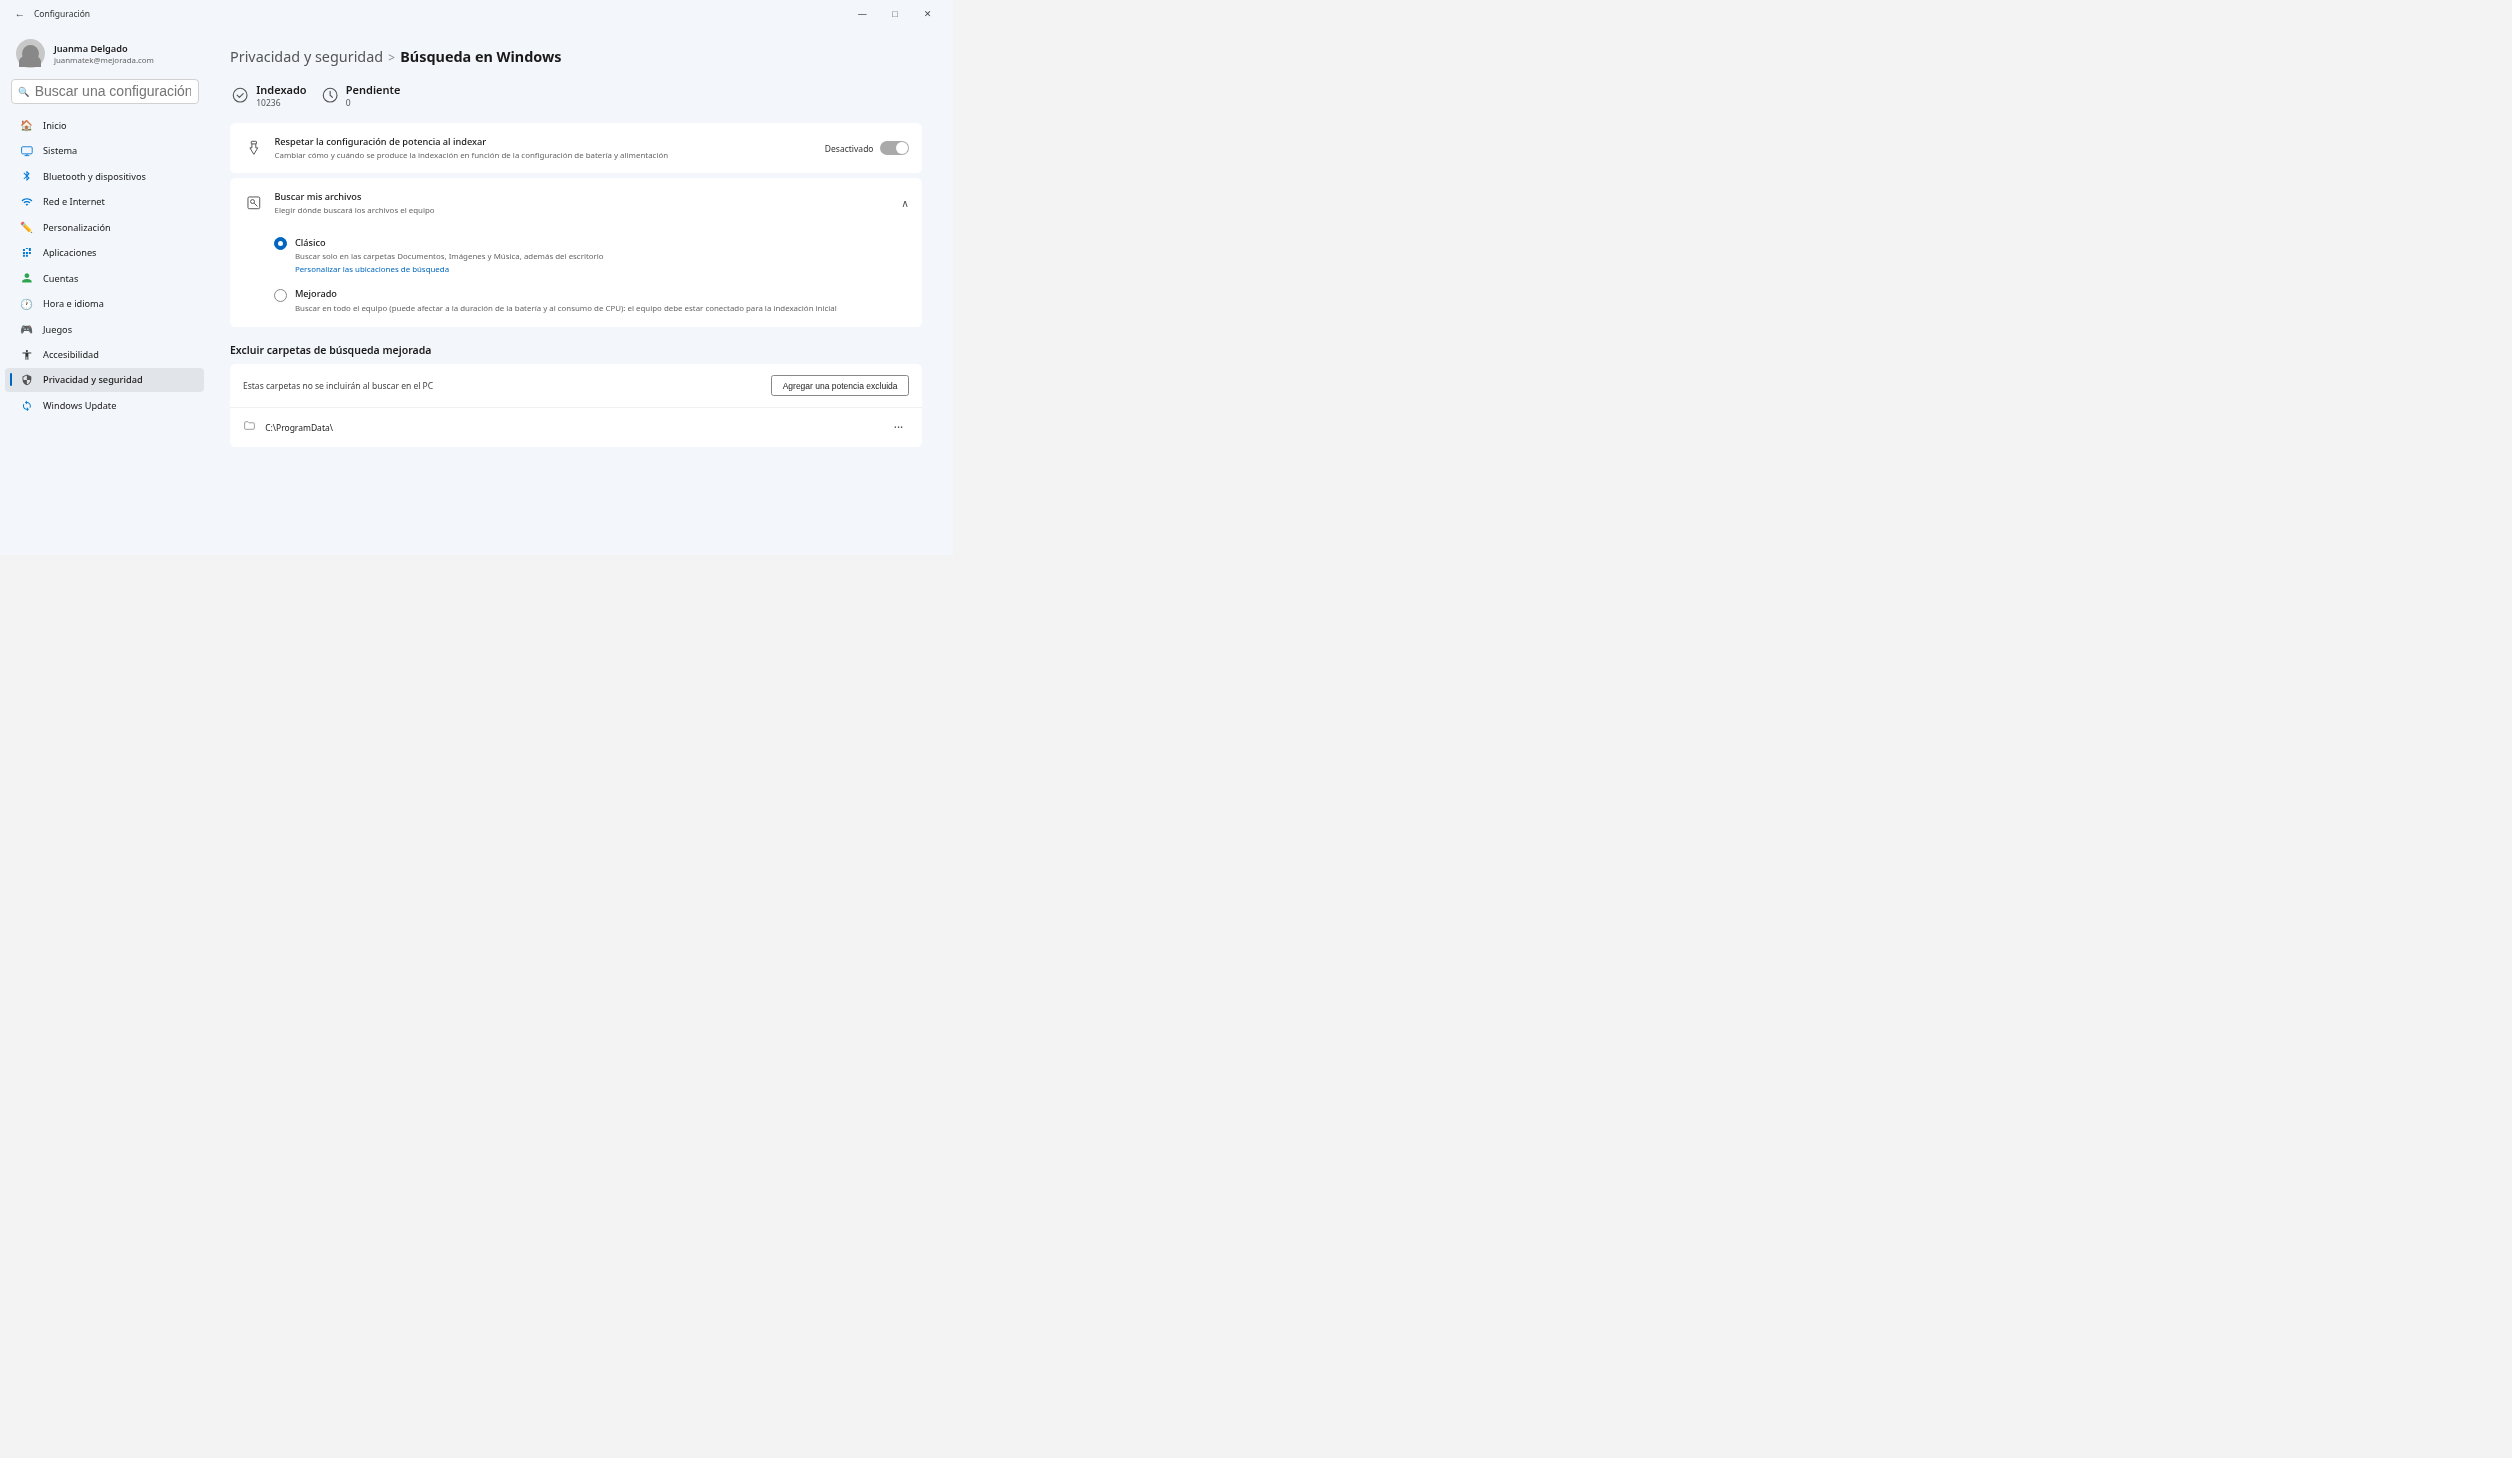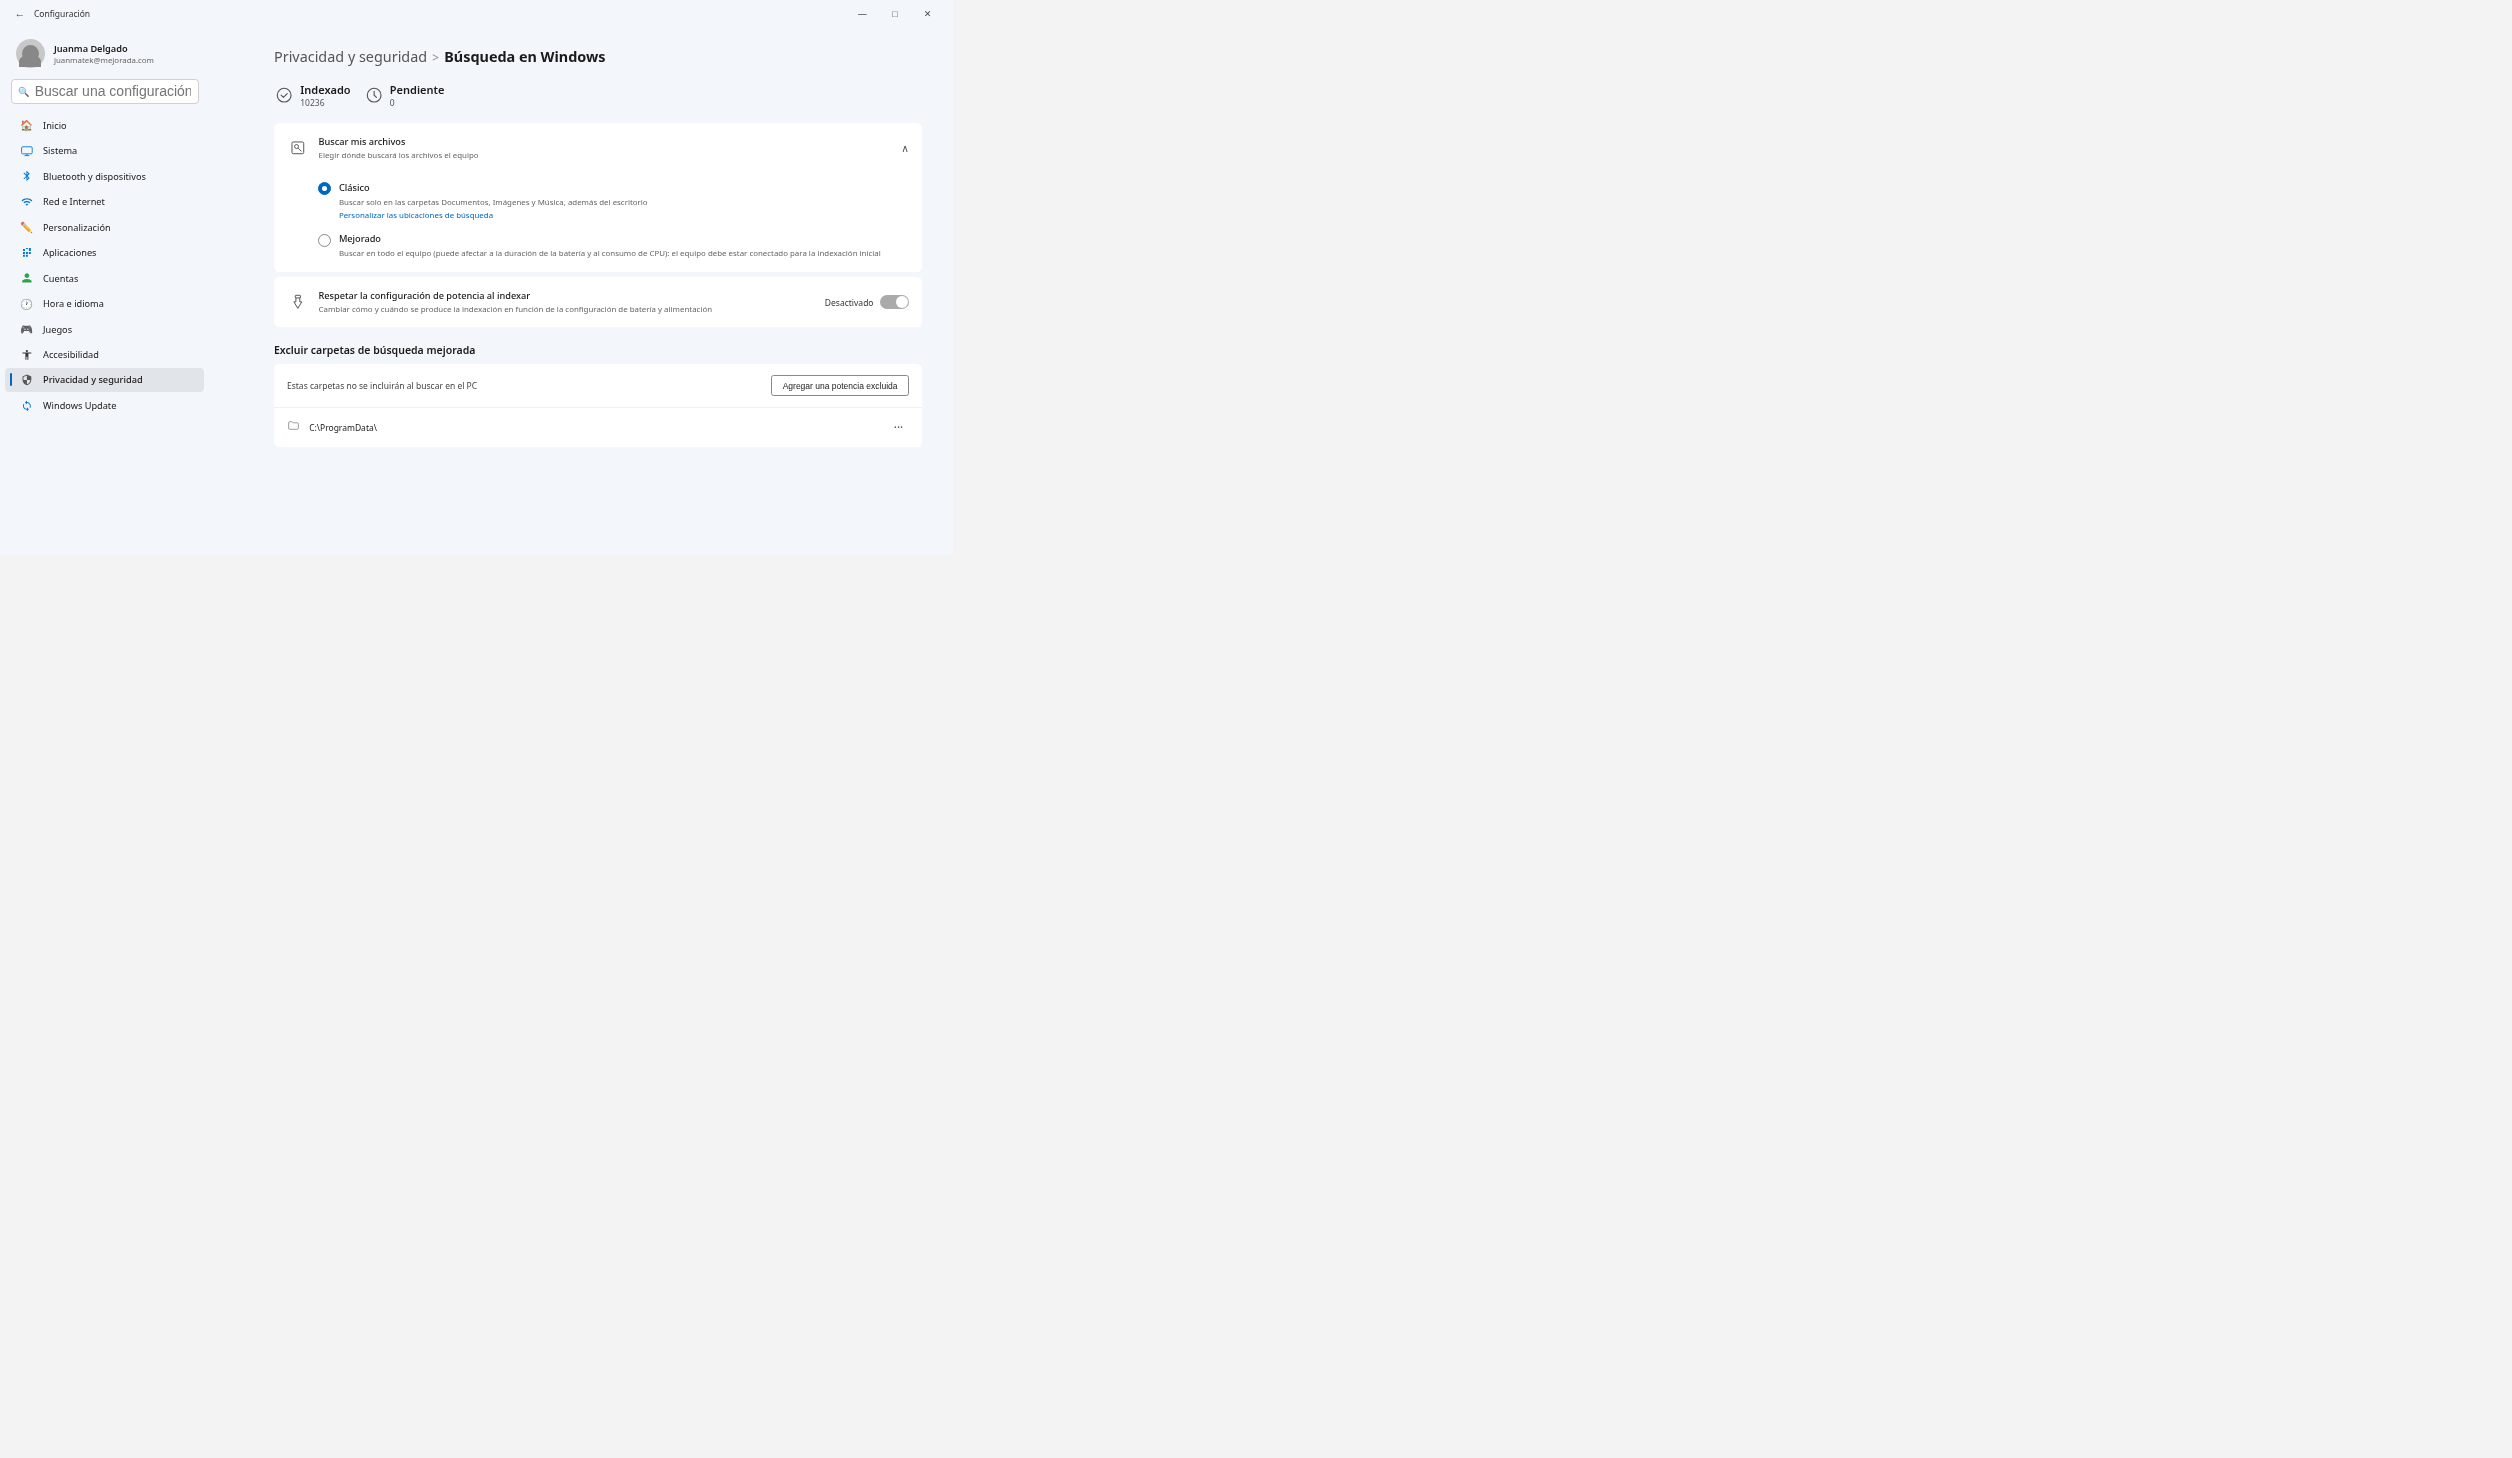--- a/index.html
+++ b/index.html
@@ -63,21 +63,20 @@
       cursor: pointer;
       border-radius: 2.6px;
       font-size: 9.2px;
       color: #444;
     }
 
     .app-body {
       display: flex;
       flex: 1;
       overflow: hidden;
-      gap: 44px;
     }
 
     
     .sidebar {
       width: 209px;
       flex-shrink: 0;
       background: #f3f6fa;
       display: flex;
       flex-direction: column;
       padding: 0 0 10.5px 0;
@@ -558,20 +557,39 @@
             </div>
             <div class="stat-text">
               <span class="stat-label">Pendiente</span>
               <span class="stat-value">0</span>
             </div>
           </div>
         </div>
       </div>
 
       <div class="card">
+        <div class="card-row">
+          <div class="card-icon">
+            <svg width="15.7" height="15.7" viewBox="0 0 24 24" fill="none" stroke="#555" stroke-width="1.5">
+                <rect x="8" y="2" width="8" height="4" rx="1"></rect>
+                <path d="M9 6v6H6l6 10 6-10h-3V6" stroke-linecap="round" stroke-linejoin="round"></path>
+              </svg>
+          </div>
+          <div class="card-text">
+            <div class="card-title">Respetar la configuración de potencia al indexar</div>
+            <div class="card-desc">Cambiar cómo y cuándo se produce la indexación en función de la configuración de batería y alimentación</div>
+          </div>
+          <div class="card-action">
+            <span class="toggle-label">Desactivado</span>
+            <div class="toggle off"></div>
+          </div>
+        </div>
+      </div>
+
+      <div class="card">
         <div class="card-expandable-header">
           <div class="card-icon">
             <svg width="15.7" height="15.7" viewBox="0 0 24 24" fill="none" stroke="#555" stroke-width="1.5">
                 <rect x="3" y="3" width="18" height="18" rx="2"></rect>
                 <circle cx="10" cy="10" r="3"></circle>
                 <line x1="13" y1="13" x2="17" y2="17" stroke-linecap="round"></line>
               </svg>
           </div>
           <div class="card-text">
             <div class="card-title">Buscar mis archivos</div>
@@ -594,39 +612,20 @@
           <div class="radio-option">
             <div class="radio-btn unselected"></div>
             <div class="radio-text">
               <div class="radio-title">Mejorado</div>
               <div class="radio-desc">Buscar en todo el equipo (puede afectar a la duración de la batería y al consumo de CPU): el equipo debe estar conectado para la indexación inicial</div>
             </div>
           </div>
         </div>
       </div>
 
-      <div class="card">
-        <div class="card-row">
-          <div class="card-icon">
-            <svg width="15.7" height="15.7" viewBox="0 0 24 24" fill="none" stroke="#555" stroke-width="1.5">
-                <rect x="8" y="2" width="8" height="4" rx="1"></rect>
-                <path d="M9 6v6H6l6 10 6-10h-3V6" stroke-linecap="round" stroke-linejoin="round"></path>
-              </svg>
-          </div>
-          <div class="card-text">
-            <div class="card-title">Respetar la configuración de potencia al indexar</div>
-            <div class="card-desc">Cambiar cómo y cuándo se produce la indexación en función de la configuración de batería y alimentación</div>
-          </div>
-          <div class="card-action">
-            <span class="toggle-label">Desactivado</span>
-            <div class="toggle off"></div>
-          </div>
-        </div>
-      </div>
-
       <div class="section-title">Excluir carpetas de búsqueda mejorada</div>
 
       <div class="excluir-card">
         <div class="excluir-row">
           <span class="excluir-text">Estas carpetas no se incluirán al buscar en el PC</span>
           <button class="btn-outline">Agregar una potencia excluida</button>
         </div>
         <div class="folder-row">
           <span class="folder-icon">
             <svg width="13" height="13" viewBox="0 0 24 24" fill="none" stroke="#888" stroke-width="1.5">

